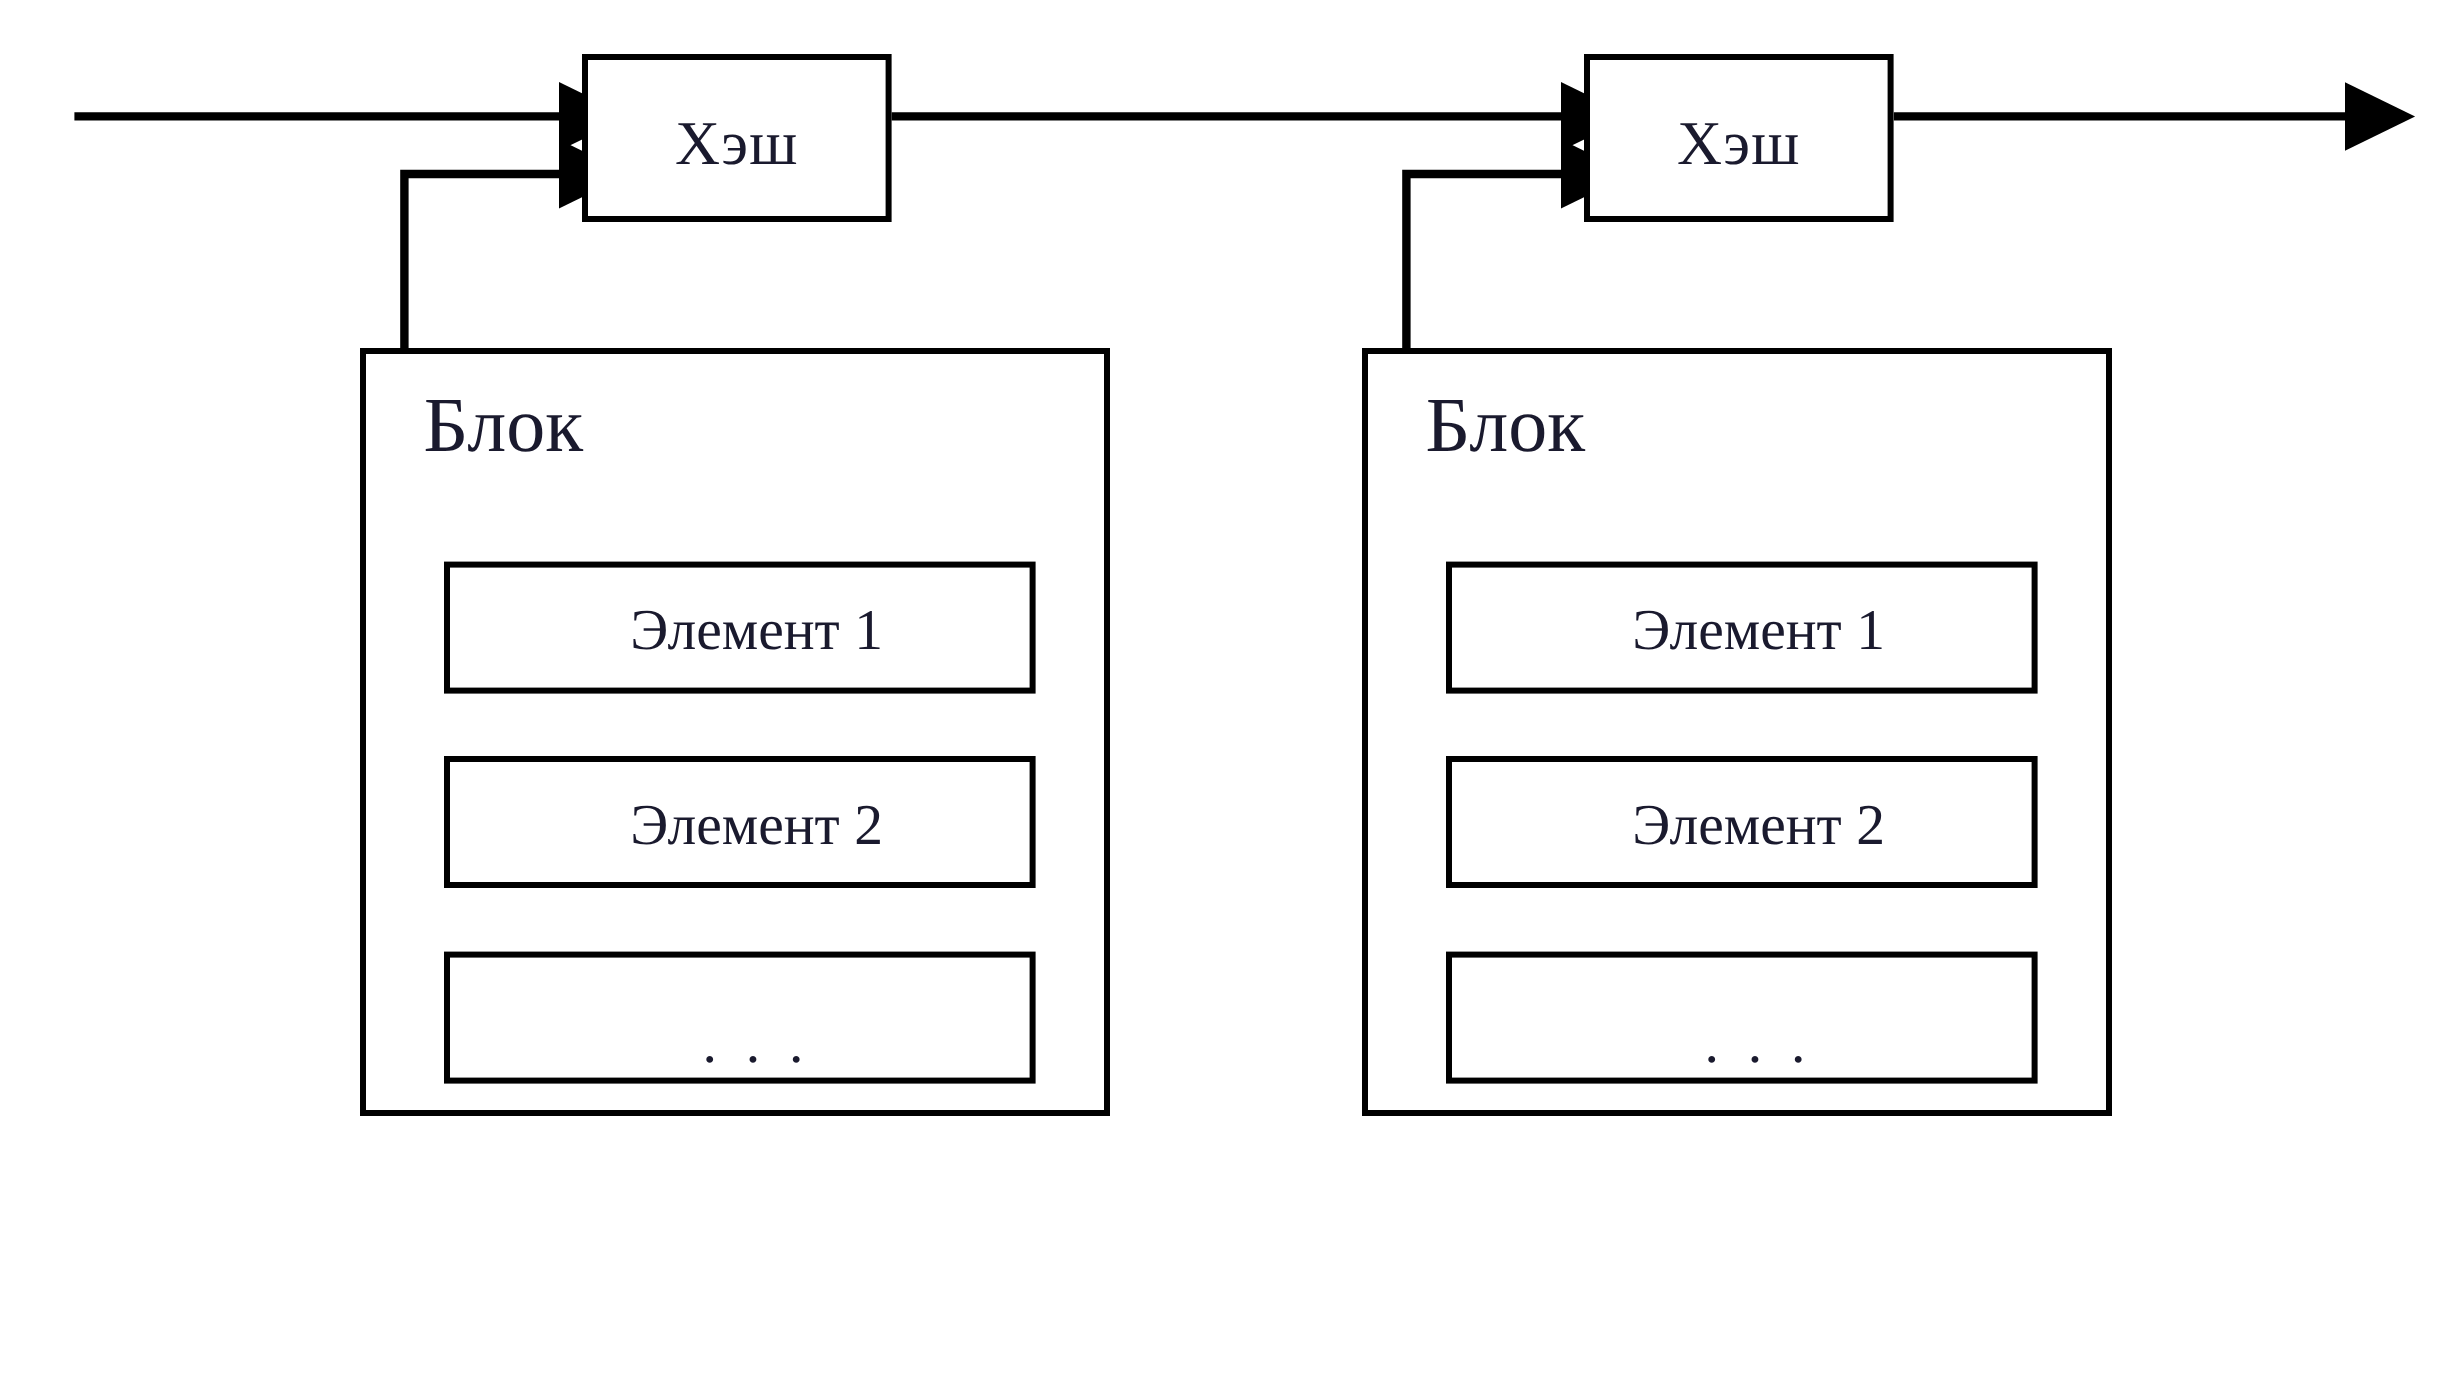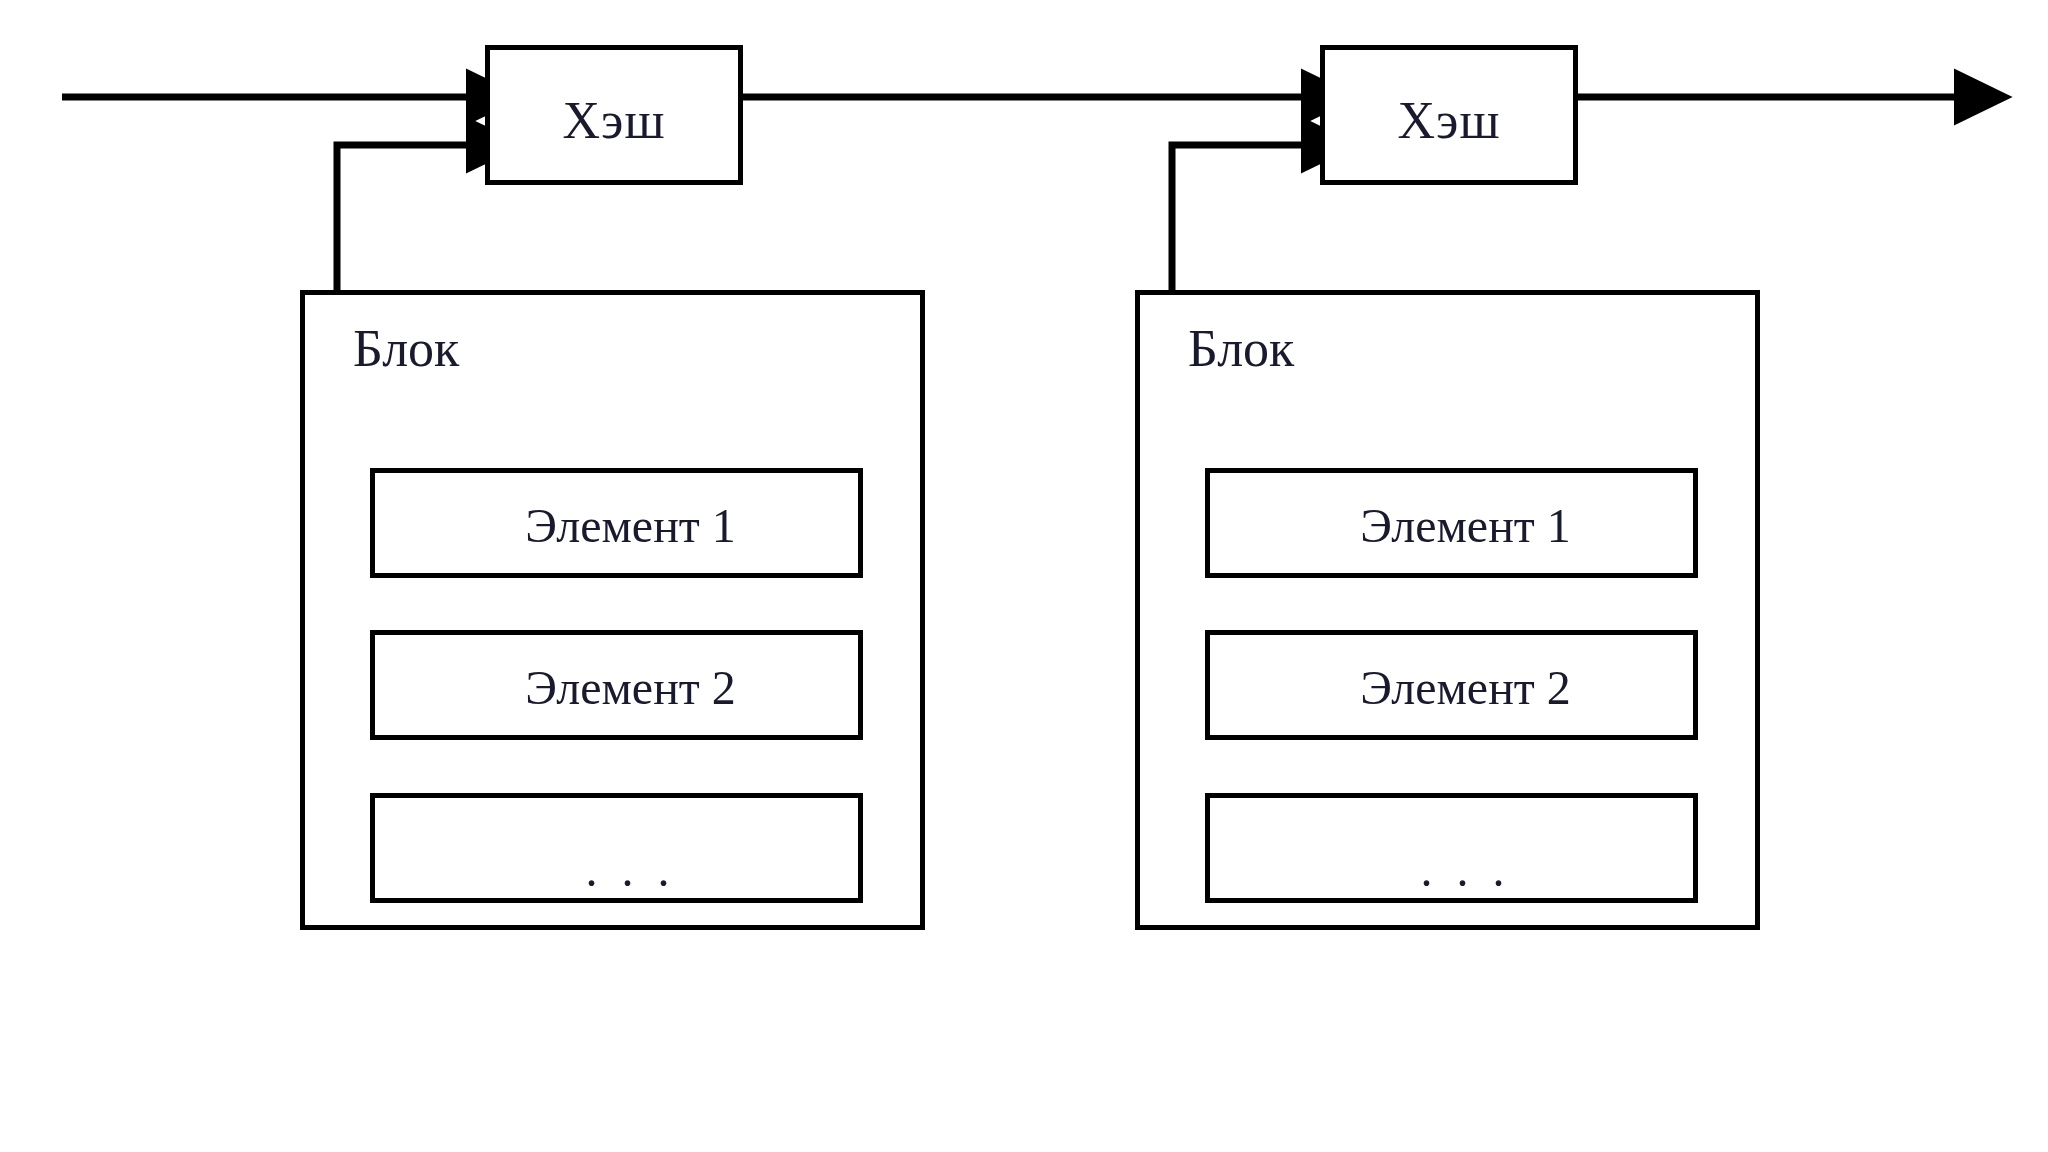--- a/index.html
+++ b/index.html
@@ -42,21 +42,21 @@
   .block-box {
     position: absolute;
     box-sizing: border-box;
     border: 5px solid #000000;
     background: #ffffff;
   }
   .block-title {
     position: absolute;
     left: 48px;
     top: 28px;
-    font-size: 52px;
+    font-size: 65px;
     color: #1a1a2e;
     line-height: 1;
     text-align: center;
   }
   .element-box {
     position: absolute;
     box-sizing: border-box;
     border: 5px solid #000000;
     background: #ffffff;
     display: flex;

